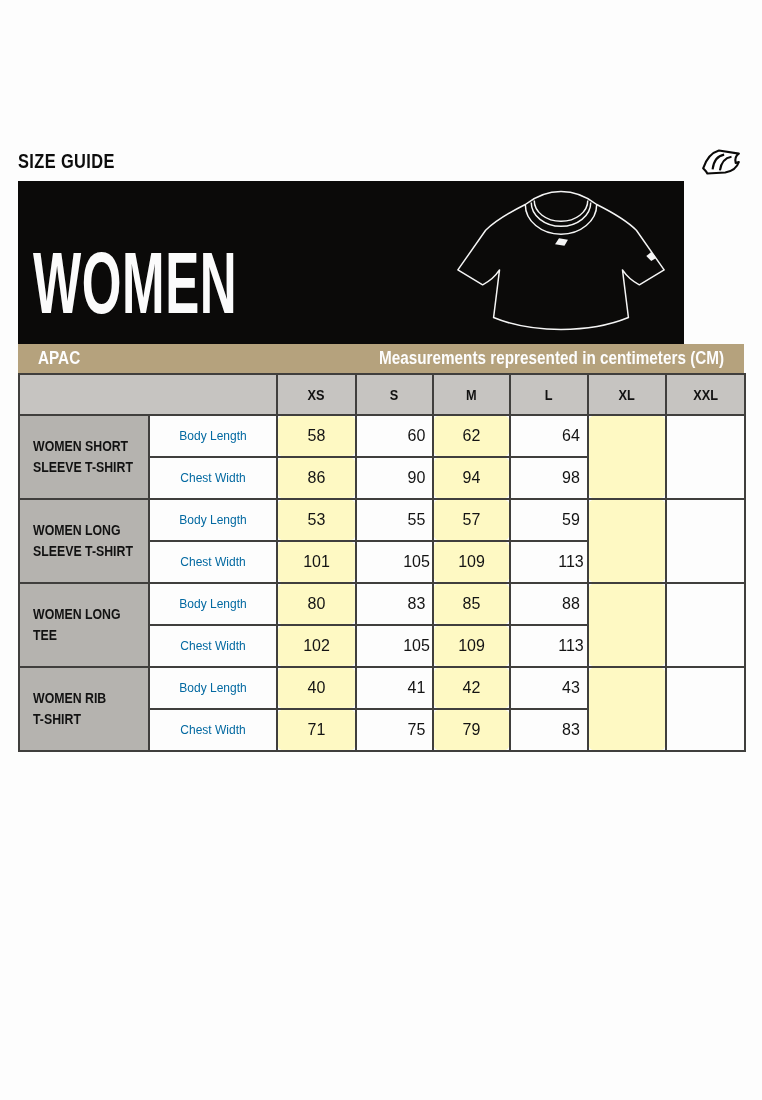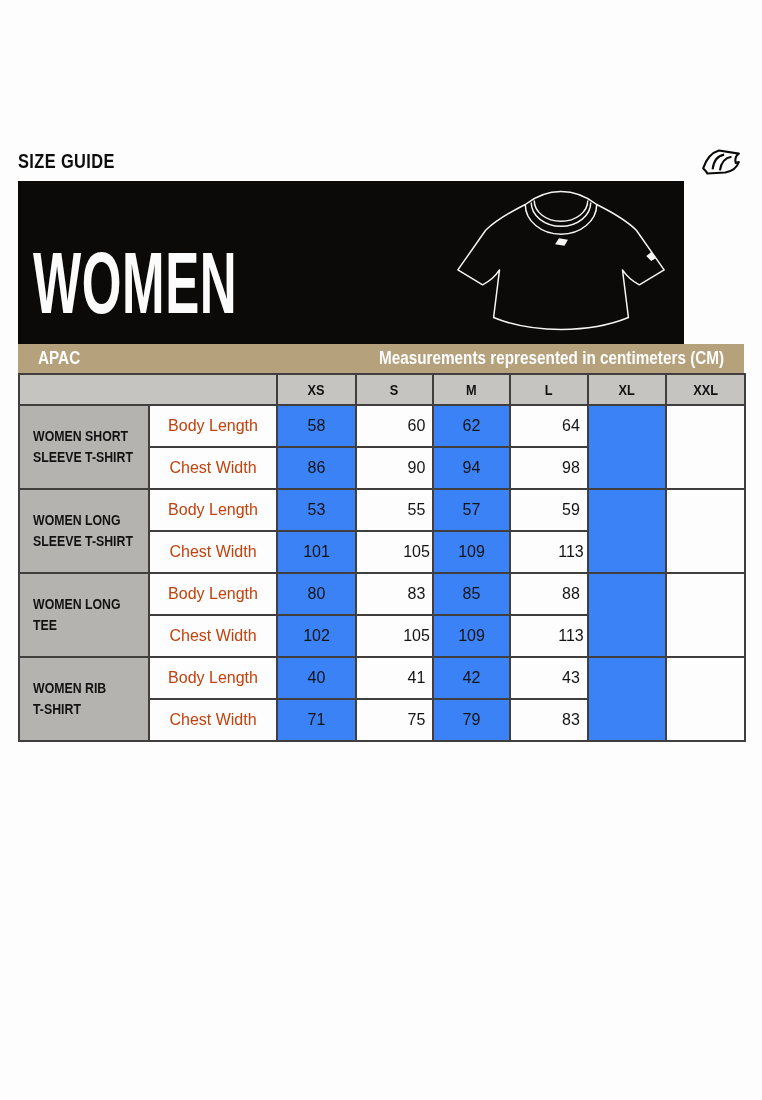--- a/index.html
+++ b/index.html
@@ -45,34 +45,34 @@
 
   
   table.size-table{
     position:absolute;left:18px;top:373px;width:726px;
     border-collapse:collapse;table-layout:fixed;
     background:#fdfdfd;
   }
   .size-table th,.size-table td{
     border:2px solid #403f3d;padding:0;text-align:center;vertical-align:middle;
   }
-  .size-table thead tr{height:31px;}
+  .size-table thead tr{height:41px;}
   .size-table tbody tr{height:42px;}
   .size-table th{
     background:#c6c4c1;font-size:15px;font-weight:bold;color:#121212;
   }
   .size-table th .cond{transform:scaleX(.85);}
   td.cat{
     background:#b5b3af;text-align:left;padding-left:13px;
     font-size:14px;font-weight:bold;color:#121212;line-height:1.5;
   }
   td.cat .cond{transform:scaleX(.88);}
-  td.lab{background:#fdfdfd;font-size:16px;color:#c2410c;}
+  td.lab{background:#fdfdfd;font-size:12px;color:#0369a1;}
   td.v{font-size:16px;color:#141414;}
-  td.shade{background:#3b82f6;}
+  td.shade{background:#fef9c3;border-radius:8px;}
   td.plain{background:#fdfdfd;padding-left:44px;}
 </style>
 </head>
 <body>
 
 <div class="page">
 
   <h1 class="page-title"><span class="cond">SIZE GUIDE</span></h1>
 
   <svg class="brand-logo" viewBox="0 0 40 30" xmlns="http://www.w3.org/2000/svg">

